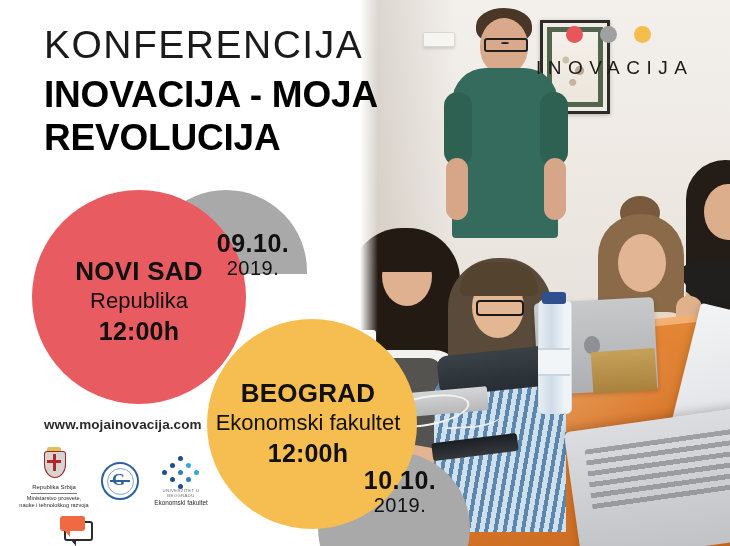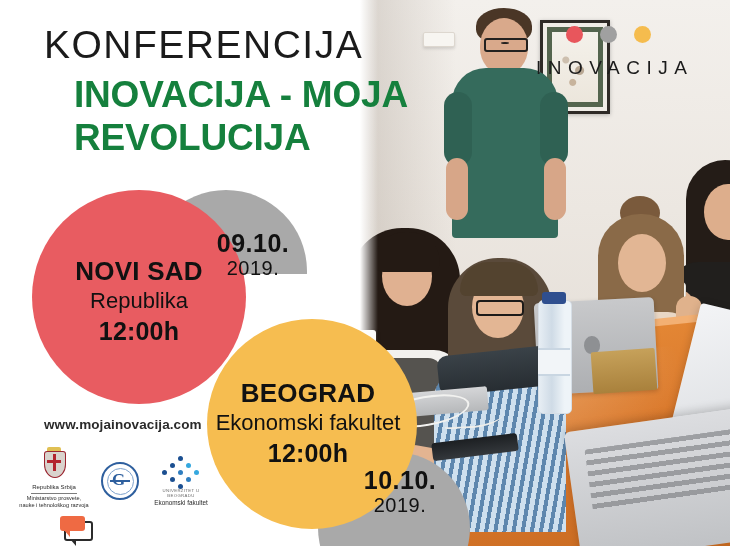--- a/index.html
+++ b/index.html
@@ -212,24 +212,23 @@
     font-weight: 300;
     letter-spacing: 1.5px;
     color: #1b1b1b;
     line-height: 1.18;
     white-space: nowrap;
   }
   .h-line2, .h-line3 {
     font-size: 37px;
     font-weight: bold;
     letter-spacing: -0.2px;
-    color: #15803d;
+    color: #000000;
     line-height: 1.16;
     white-space: nowrap;
-    margin-left: 30px;
   }
   .h-line2 { margin-top: 6px; }
 
   
   .brand {
     position: absolute;
     right: 8px;
     top: 26px;
     z-index: 7;
     text-align: left;

